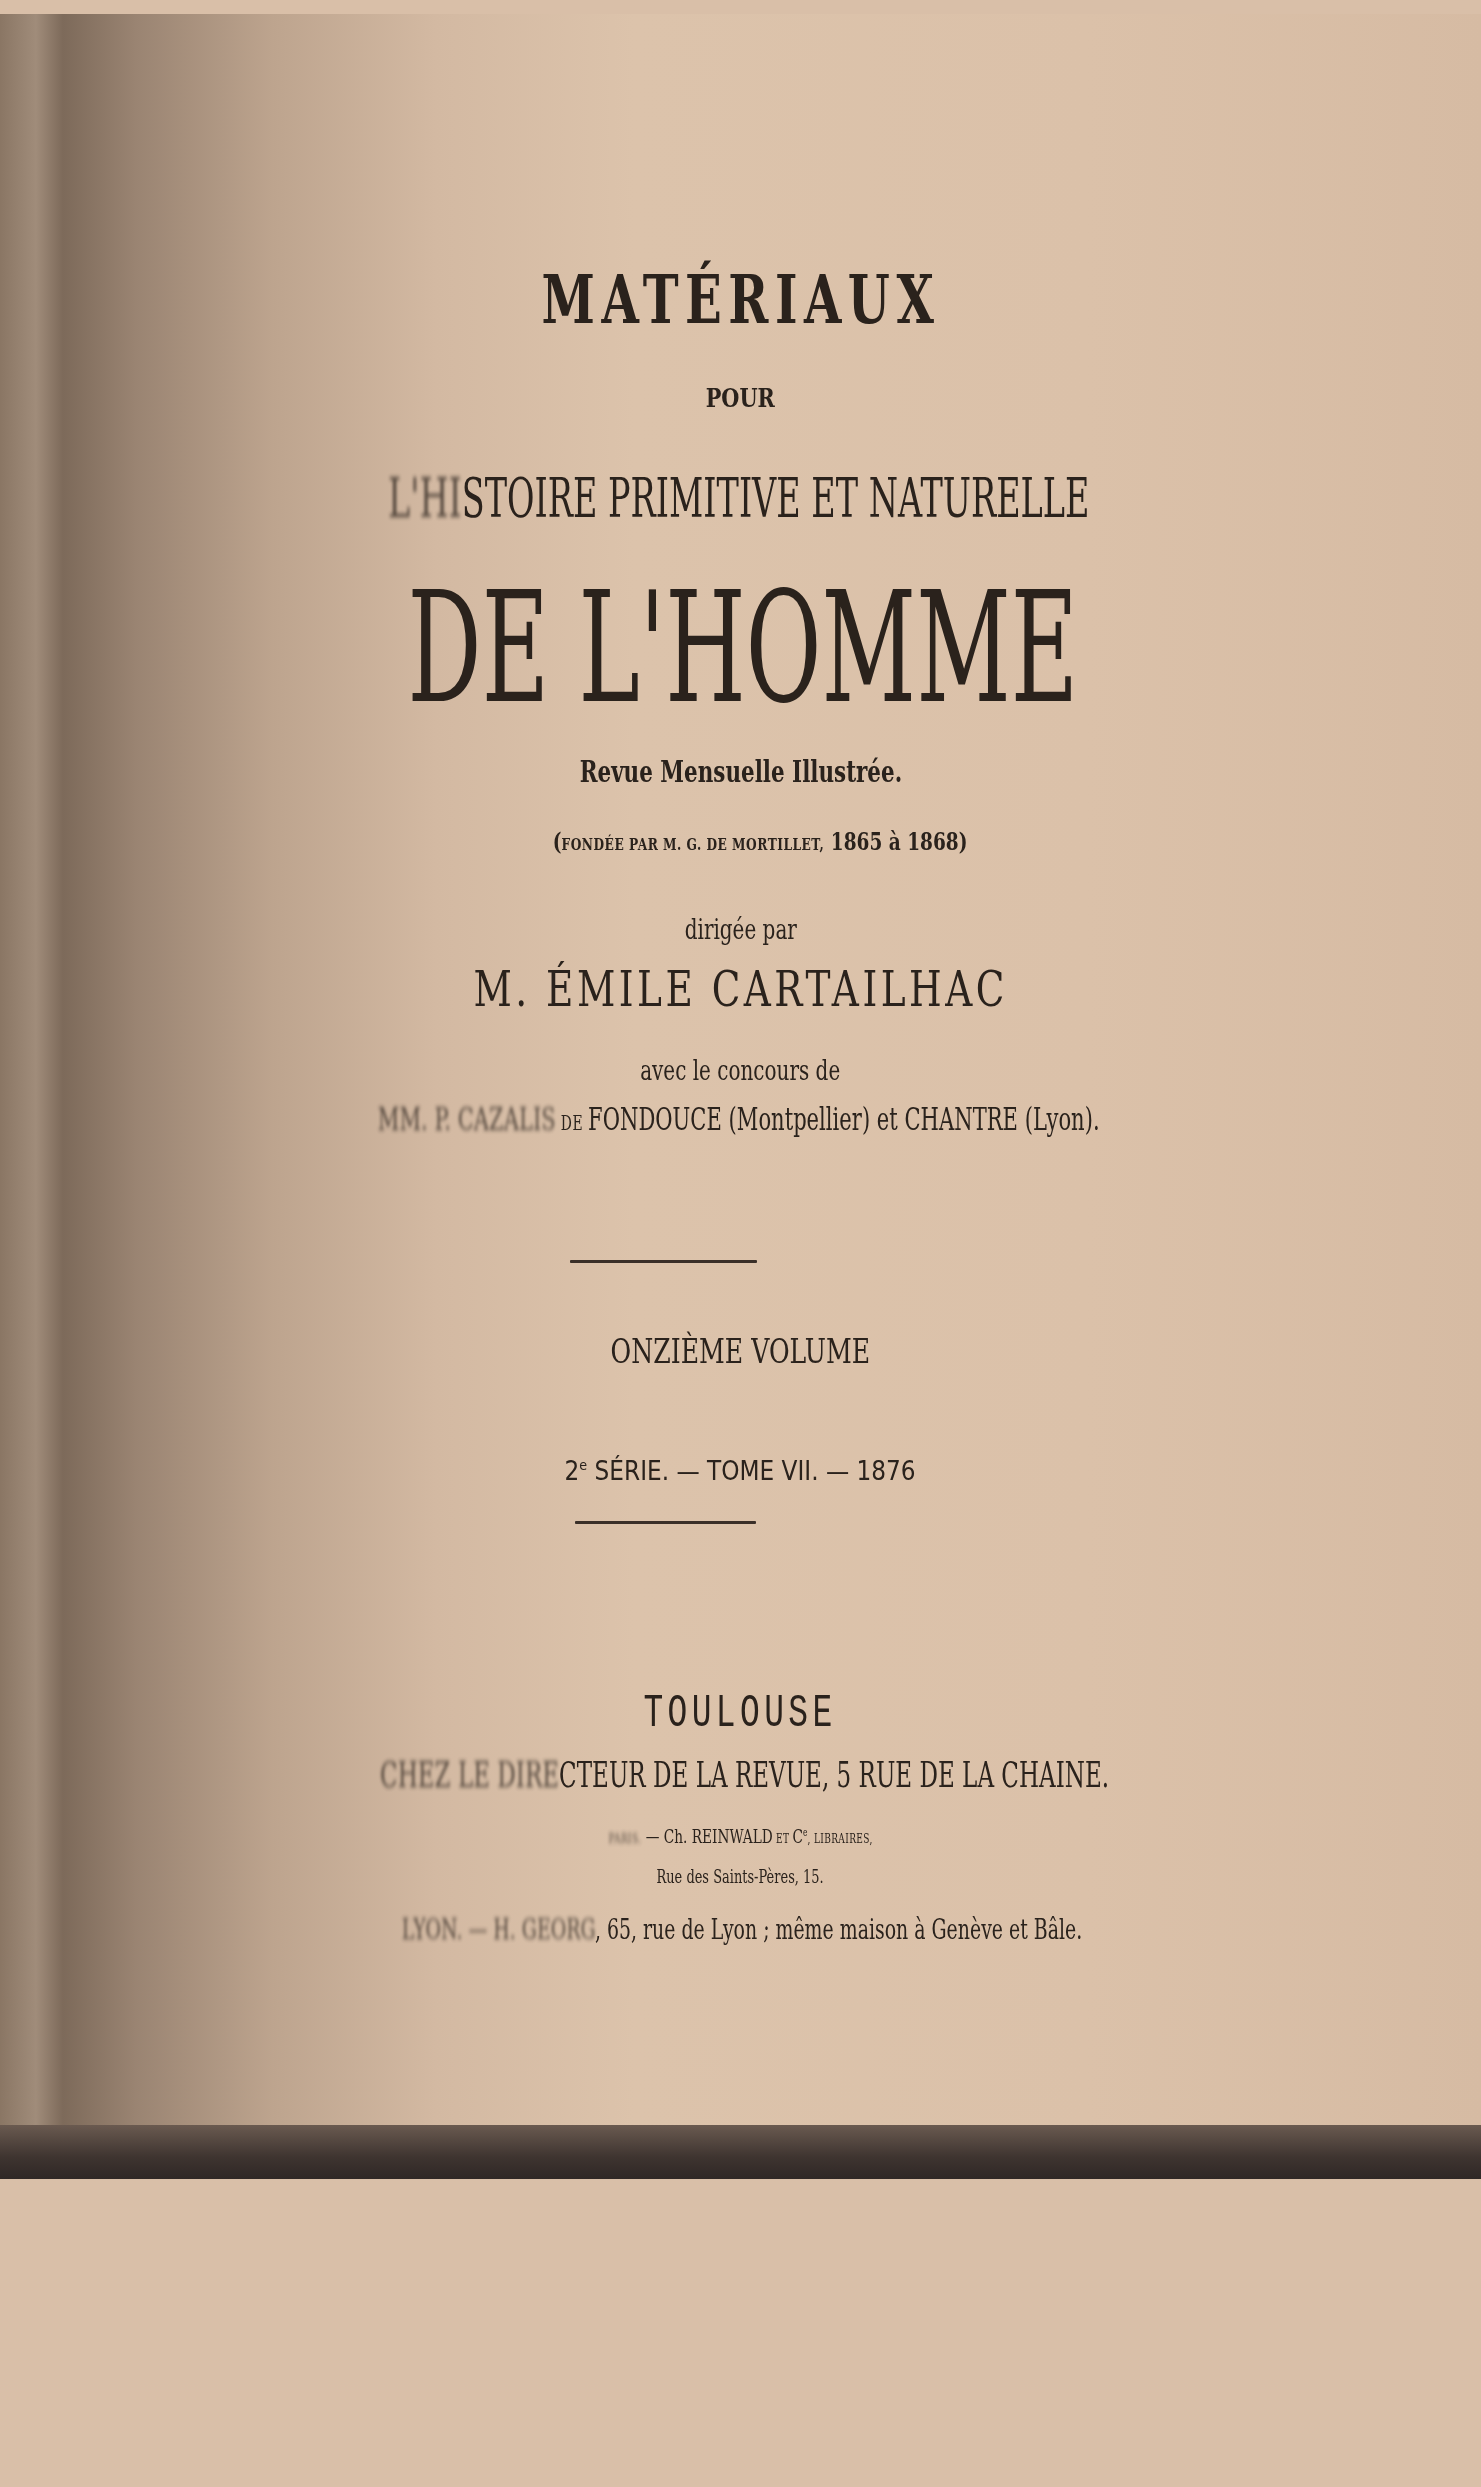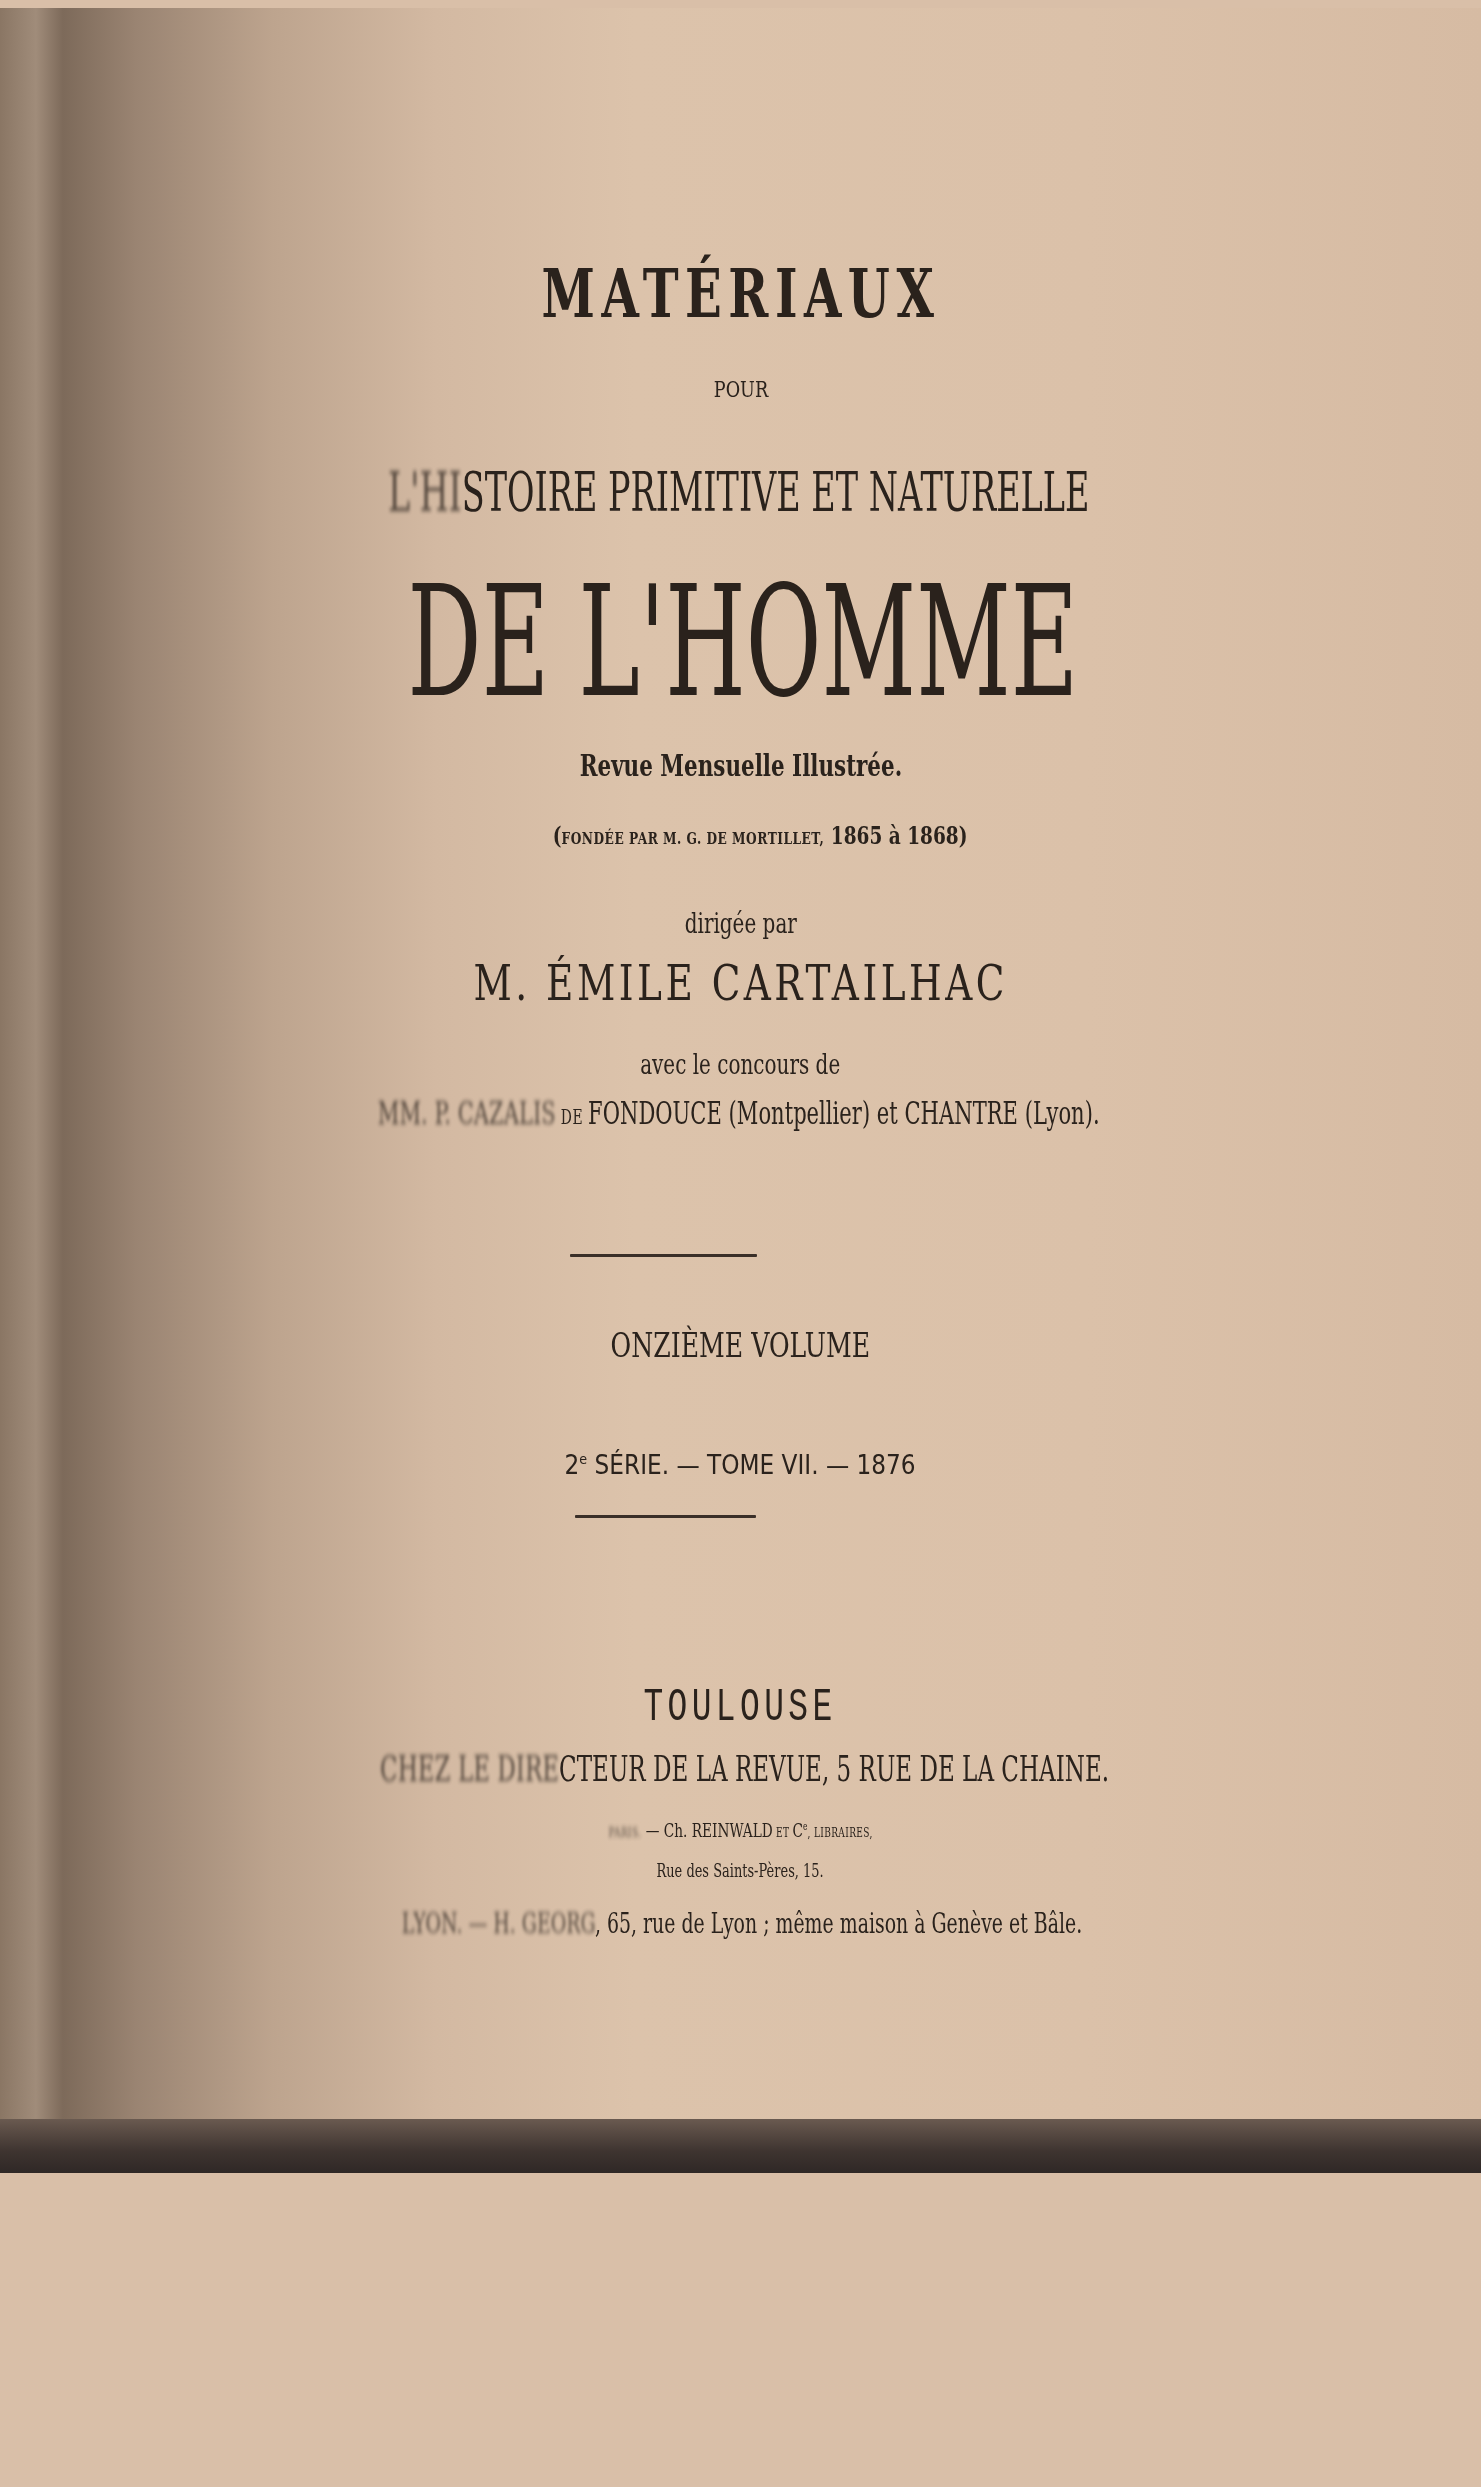--- a/index.html
+++ b/index.html
@@ -3,21 +3,21 @@
 <meta charset="utf-8">
 <style>
   html, body { margin: 0; padding: 0; }
   body {
     width: 1481px; height: 2487px; position: relative; overflow: hidden;
     background: #d9bfa8;
     font-family: "DejaVu Serif", serif;
     color: #2a221c;
   }
   .page {
-    position: absolute; left: 0; top: 8px; width: 1481px; height: 2165px;
+    position: absolute; left: 0; top: 14px; width: 1481px; height: 2165px;
     background:
       linear-gradient(90deg, #8a7664 0px, #a08c7a 36px, #7d6a5a 63px, #9a8472 136px, #bda48e 272px, #d3b9a2 435px, #dcc3ab 634px, #dbc1a9 1087px, #d6bba3 1481px);
   }
   .page::after {
     content: ""; position: absolute; left: 0; right: 0; bottom: 0; height: 54px;
     background: linear-gradient(180deg, #6a5a50 0%, #3e3430 60%, #2f2826 100%);
   }
   .line {
     position: absolute; left: 0; width: 1481px; text-align: center;
     white-space: nowrap; color: #2a221c;
@@ -32,21 +32,21 @@
 </style>
 </head>
 <body>
 
 <div class="page">
 
   <div class="line" style="top:246px; font-size:67px; letter-spacing:9px; font-weight:bold;">
     <span class="cond" style="transform:scaleX(0.72);">MATÉRIAUX</span>
   </div>
 
-  <div class="line" style="top:369px; font-size:22px; font-weight:normal;">
+  <div class="line" style="top:369px; font-size:26px; font-weight:bold;">
     <span class="cond" style="transform:scaleX(0.8);">POUR</span>
   </div>
 
   <div class="line" style="top:453px; font-size:54px; left:-1.8px;">
     <span class="cond" style="transform:scaleX(0.62);">
       <span class="blur">L'HI</span><span>STOIRE PRIMITIVE ET NATURELLE</span>
     </span>
   </div>
 
   <div class="line" style="top:552px; font-size:154px; line-height:163px; left:2.7px;">

